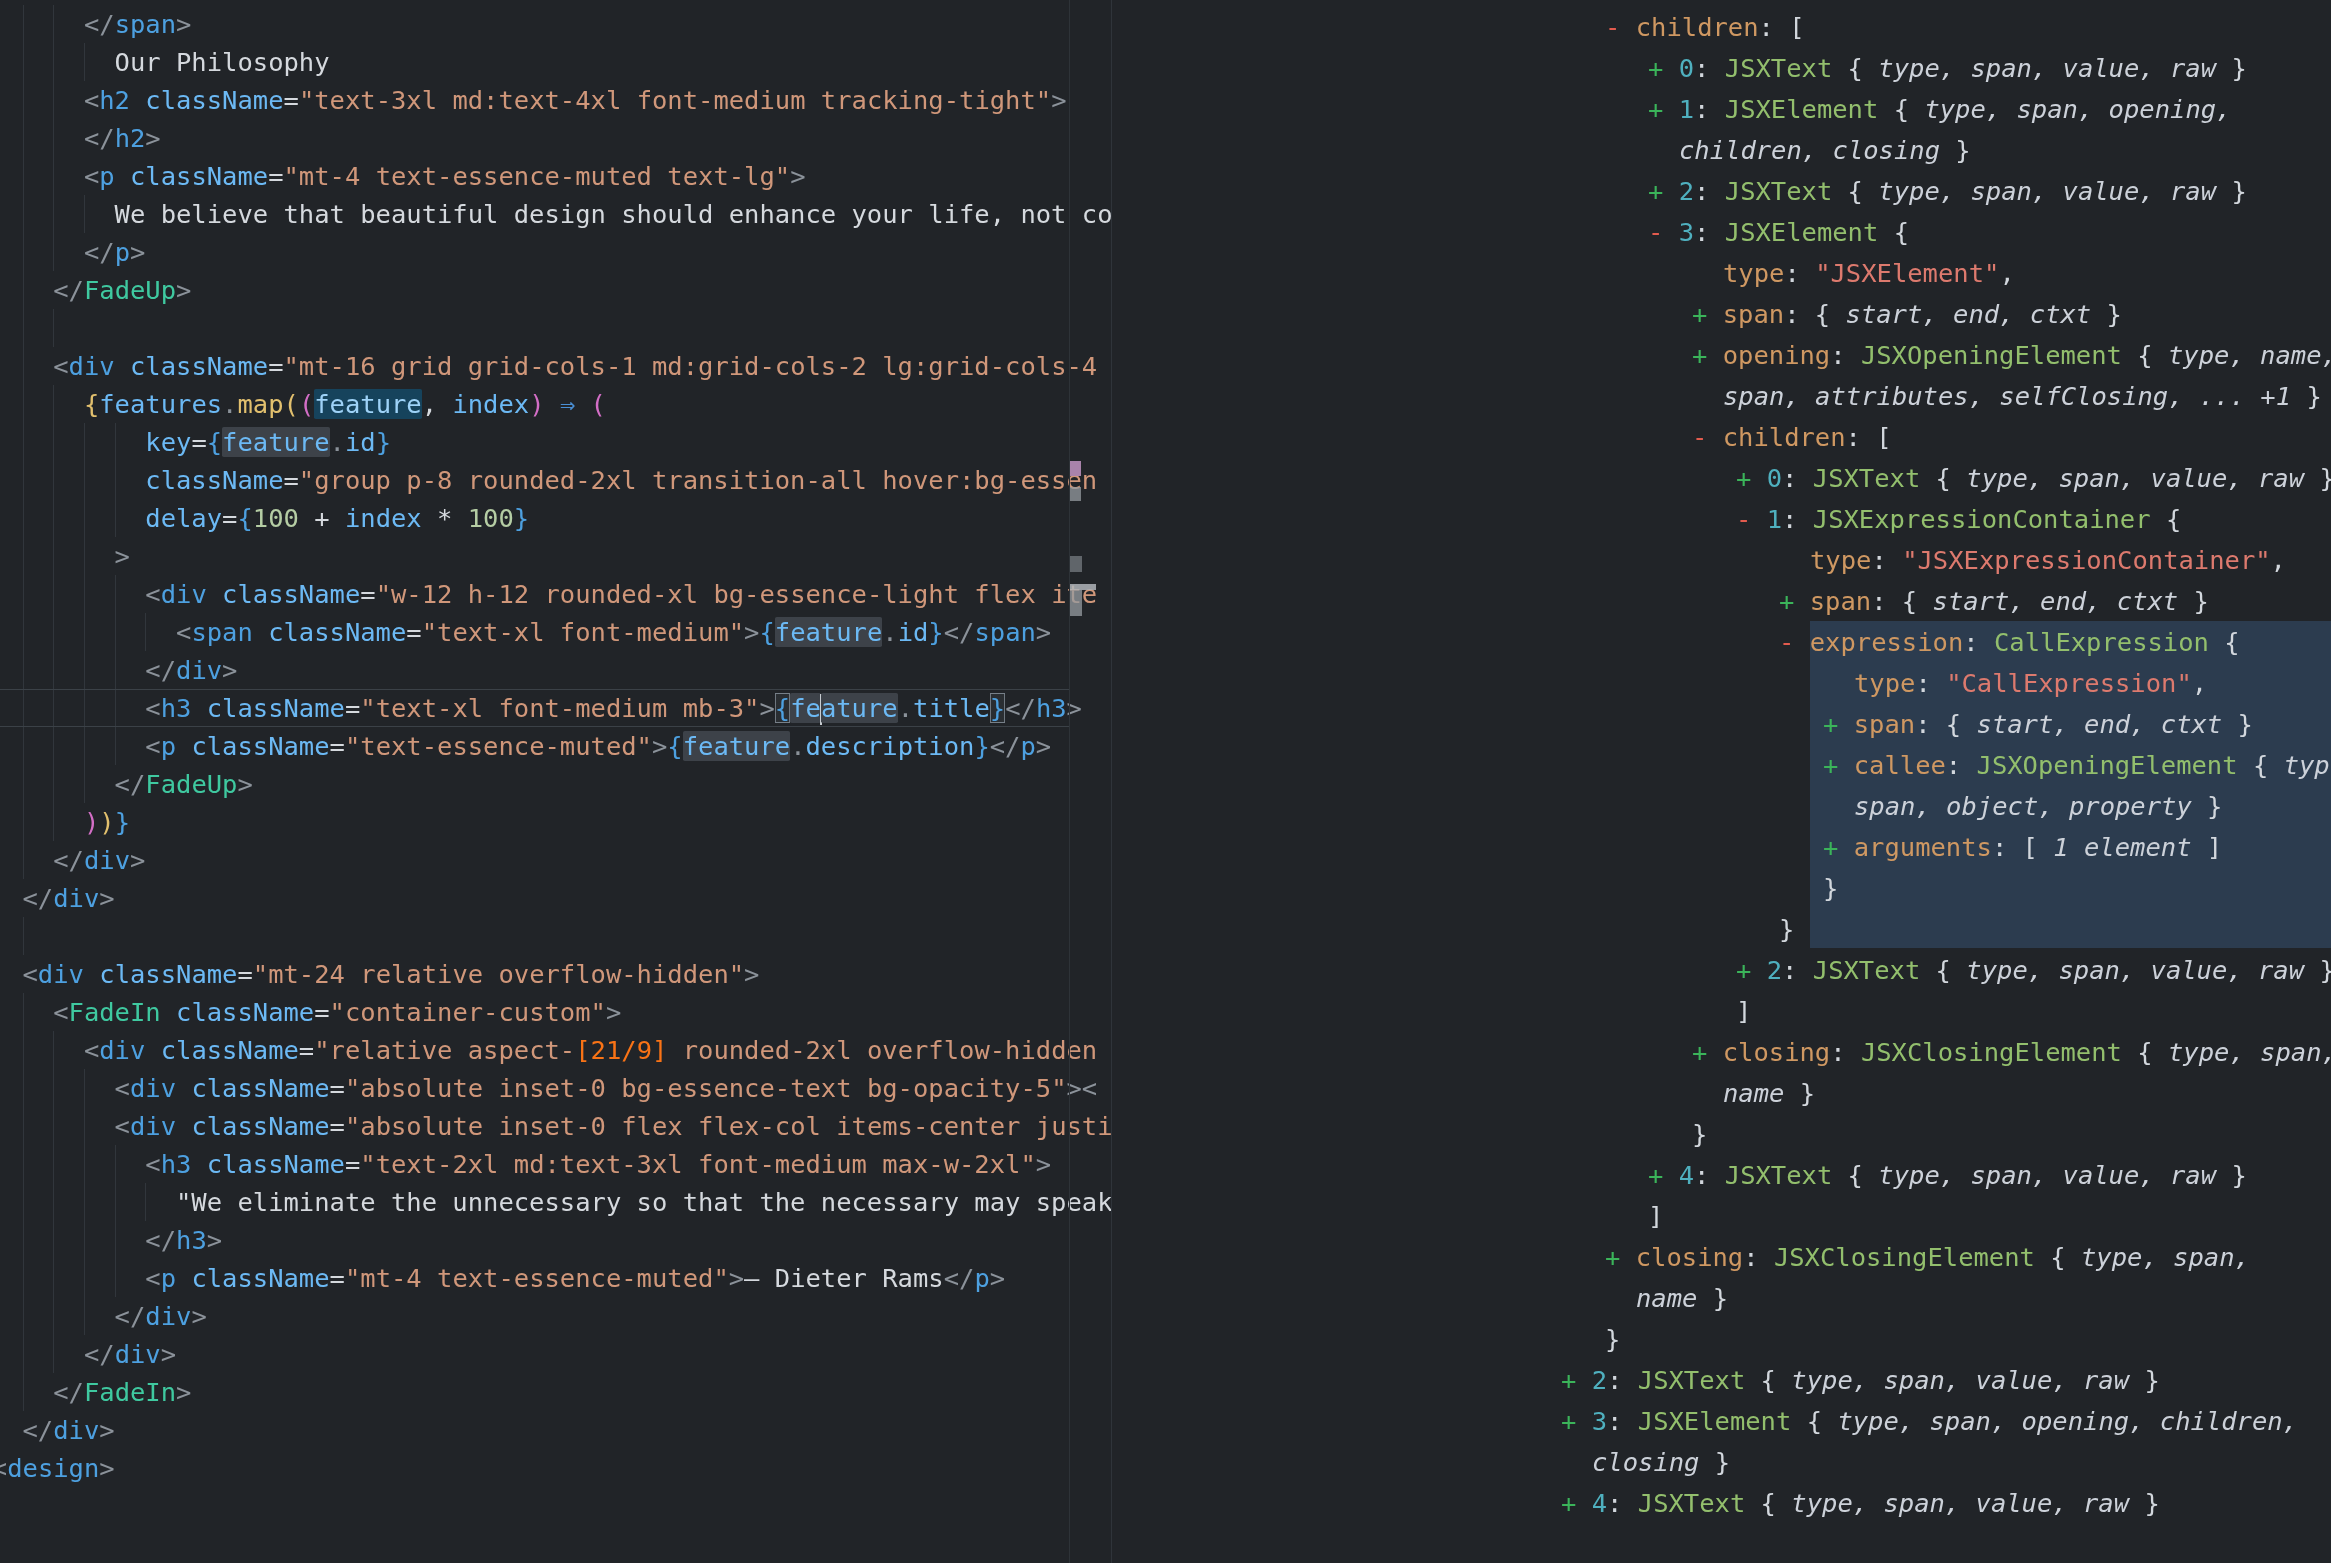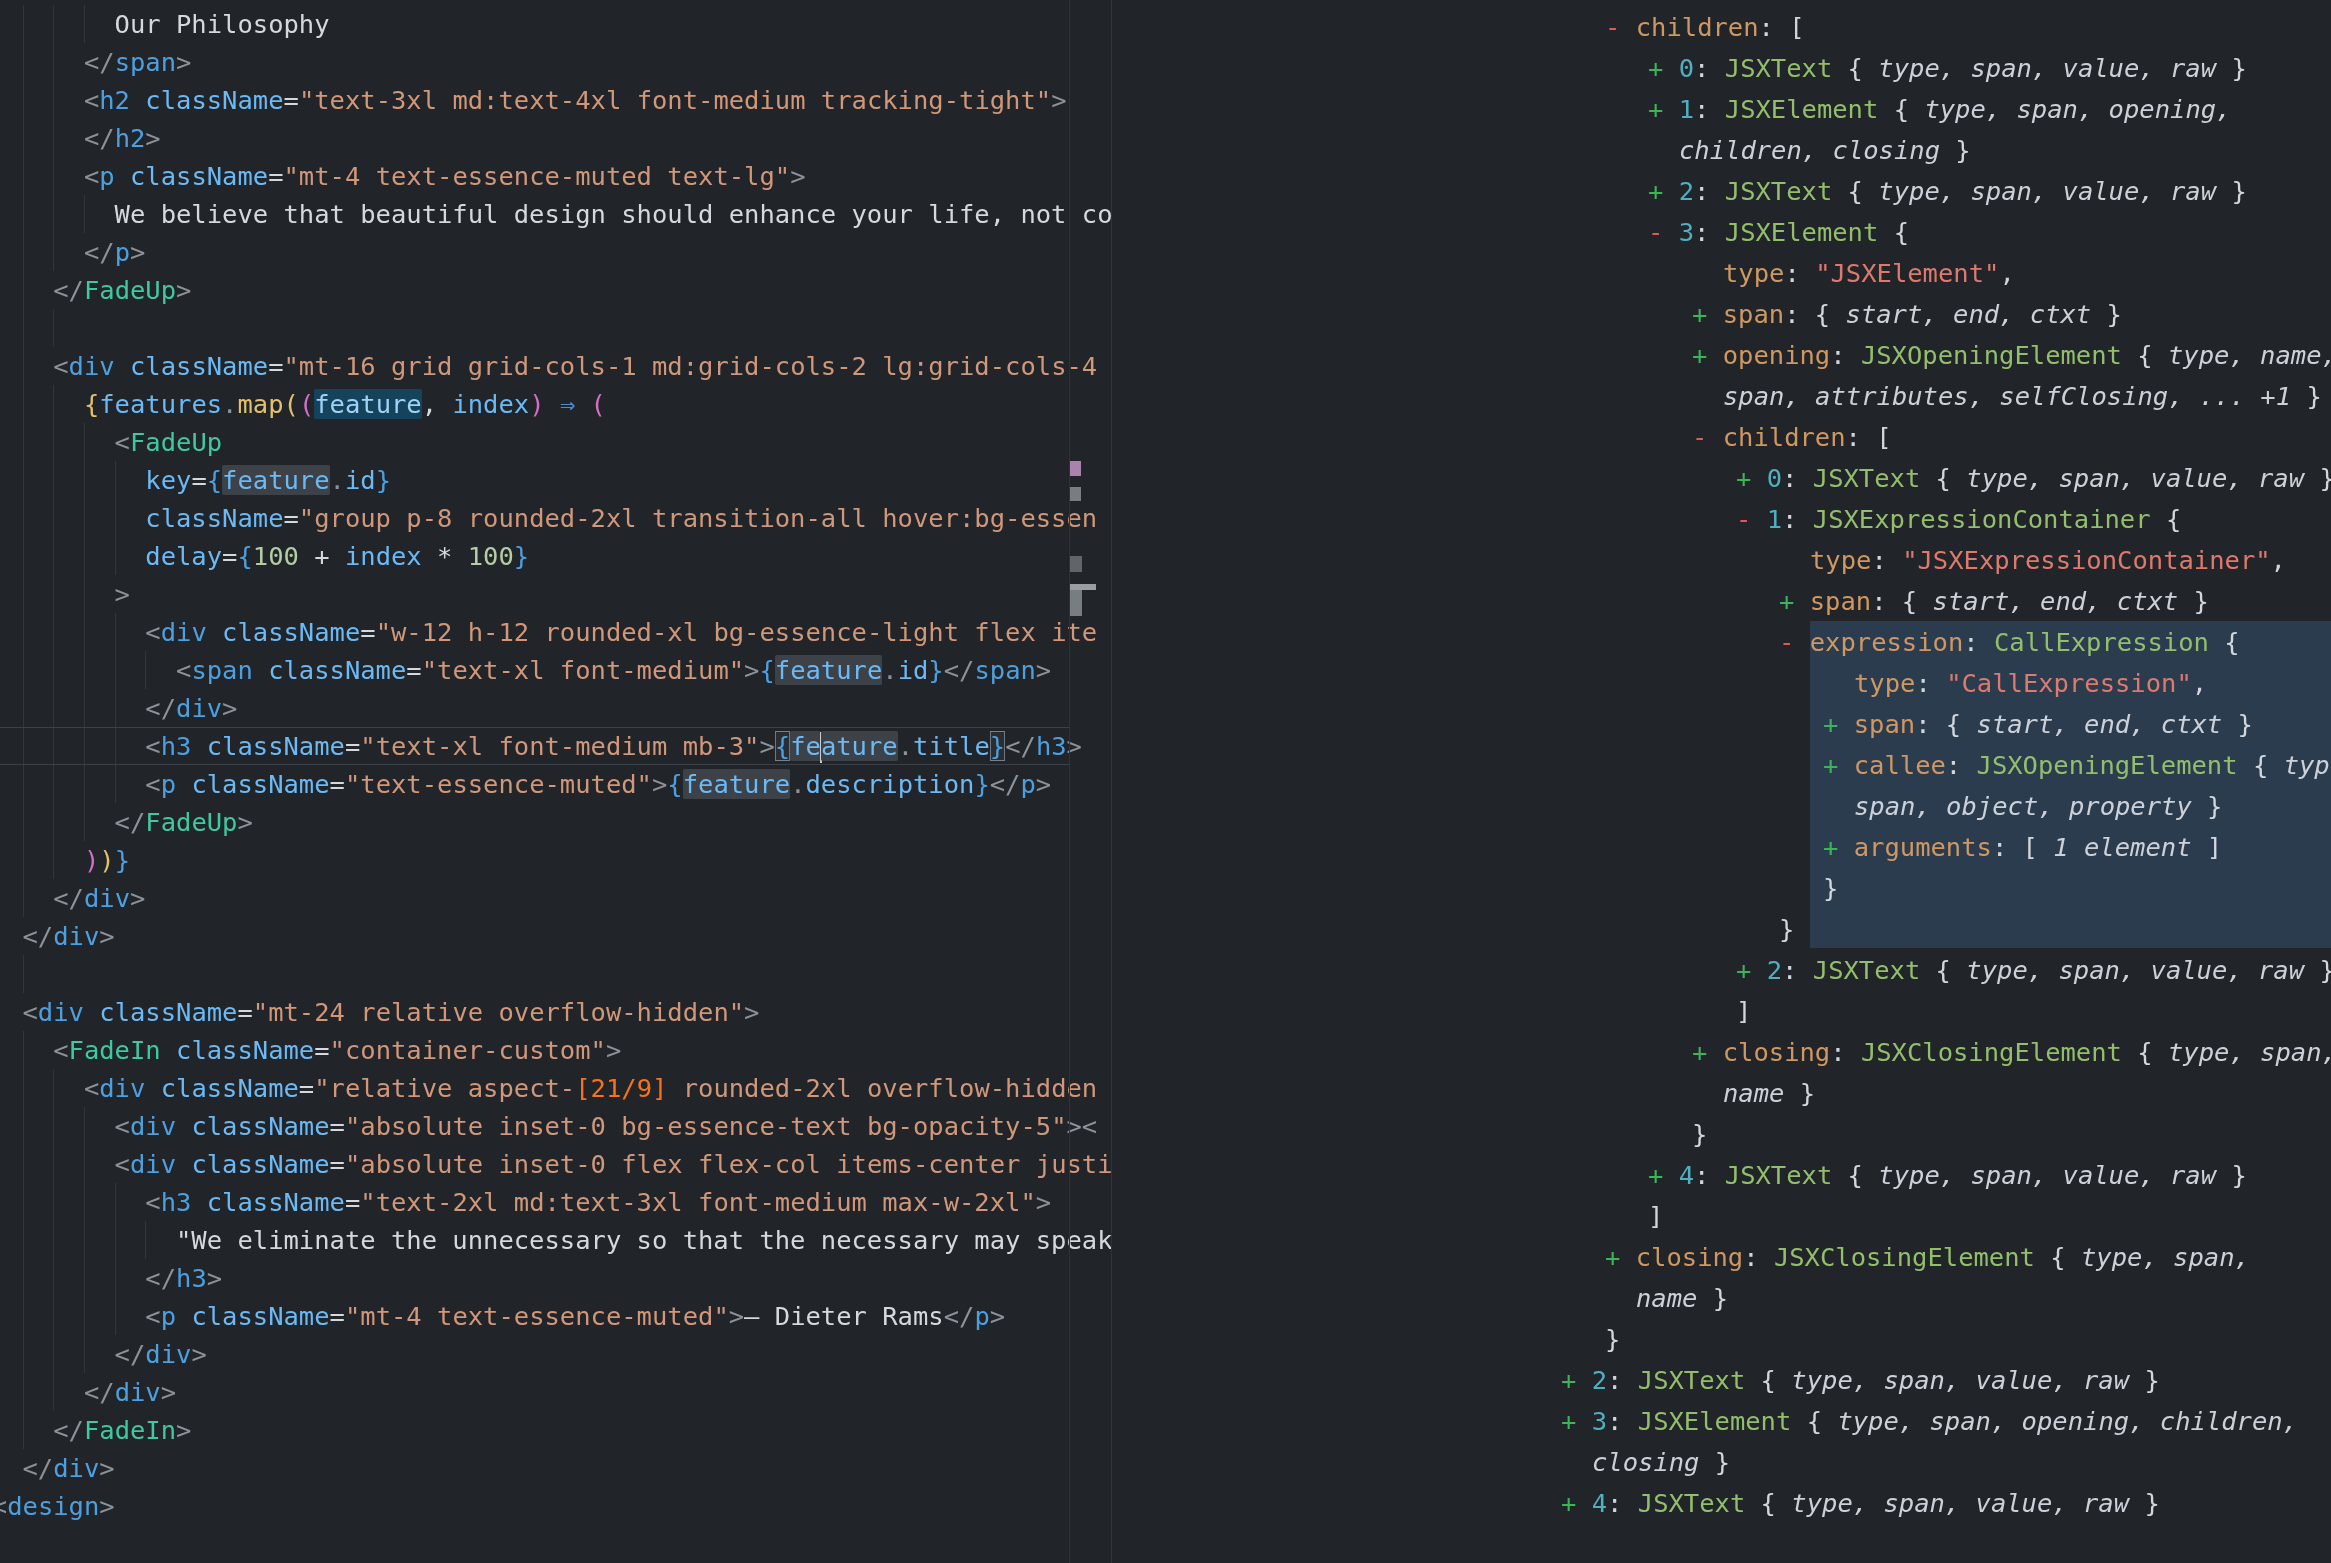--- a/index.html
+++ b/index.html
@@ -51,32 +51,31 @@
   .a-nu{color:#e5645a}
   .a-pc{color:#d2d7dd}
   .a-pv{color:#ccd1d9;font-style:italic;}
   .ast-hl{position:absolute;left:699px;top:621px;right:0;height:327px;
           background:#2c3c4f;z-index:0;}
 </style>
 </head>
 <body>
 
 <div class="pane" id="code-pane">
+    <div class="cl" style="--i: 6;"><span class="guide" style="left: calc(2ch - 8.2px);"></span><span class="guide" style="left: calc(4ch - 8.2px);"></span><span class="s-pn">&lt;/</span><span class="s-tg">span</span><span class="s-pn">&gt;</span></div>
     <div class="cl" style="--i: 8;"><span class="guide" style="left: calc(2ch - 8.2px);"></span><span class="guide" style="left: calc(4ch - 8.2px);"></span><span class="guide" style="left: calc(6ch - 8.2px);"></span><span class="s-tx">Our Philosophy</span></div>
-    <div class="cl" style="--i: 6;"><span class="guide" style="left: calc(2ch - 8.2px);"></span><span class="guide" style="left: calc(4ch - 8.2px);"></span><span class="s-pn">&lt;/</span><span class="s-tg">span</span><span class="s-pn">&gt;</span></div>
     <div class="cl" style="--i: 6;"><span class="guide" style="left: calc(2ch - 8.2px);"></span><span class="guide" style="left: calc(4ch - 8.2px);"></span><span class="s-pn">&lt;</span><span class="s-tg">h2</span><span class="s-tx"> </span><span class="s-at">className</span><span class="s-eq">=</span><span class="s-str">"text-3xl md:text-4xl font-medium tracking-tight"</span><span class="s-pn">&gt;</span></div>
     <div class="cl" style="--i: 6;"><span class="guide" style="left: calc(2ch - 8.2px);"></span><span class="guide" style="left: calc(4ch - 8.2px);"></span><span class="s-pn">&lt;/</span><span class="s-tg">h2</span><span class="s-pn">&gt;</span></div>
     <div class="cl" style="--i: 6;"><span class="guide" style="left: calc(2ch - 8.2px);"></span><span class="guide" style="left: calc(4ch - 8.2px);"></span><span class="s-pn">&lt;</span><span class="s-tg">p</span><span class="s-tx"> </span><span class="s-at">className</span><span class="s-eq">=</span><span class="s-str">"mt-4 text-essence-muted text-lg"</span><span class="s-pn">&gt;</span></div>
     <div class="cl" style="--i: 8;"><span class="guide" style="left: calc(2ch - 8.2px);"></span><span class="guide" style="left: calc(4ch - 8.2px);"></span><span class="guide" style="left: calc(6ch - 8.2px);"></span><span class="s-tx">We believe that beautiful design should enhance your life, not co</span></div>
     <div class="cl" style="--i: 6;"><span class="guide" style="left: calc(2ch - 8.2px);"></span><span class="guide" style="left: calc(4ch - 8.2px);"></span><span class="s-pn">&lt;/</span><span class="s-tg">p</span><span class="s-pn">&gt;</span></div>
     <div class="cl" style="--i: 4;"><span class="guide" style="left: calc(2ch - 8.2px);"></span><span class="s-pn">&lt;/</span><span class="s-cp">FadeUp</span><span class="s-pn">&gt;</span></div>
     <div class="cl" style="--i: 6;"><span class="guide" style="left: calc(2ch - 8.2px);"></span><span class="guide" style="left: calc(4ch - 8.2px);"></span></div>
     <div class="cl" style="--i: 4;"><span class="guide" style="left: calc(2ch - 8.2px);"></span><span class="s-pn">&lt;</span><span class="s-tg">div</span><span class="s-tx"> </span><span class="s-at">className</span><span class="s-eq">=</span><span class="s-str">"mt-16 grid grid-cols-1 md:grid-cols-2 lg:grid-cols-4</span></div>
     <div class="cl" style="--i: 6;"><span class="guide" style="left: calc(2ch - 8.2px);"></span><span class="guide" style="left: calc(4ch - 8.2px);"></span><span class="s-gb">{</span><span class="s-id">features</span><span class="s-pn">.</span><span class="s-fn">map</span><span class="s-gb">(</span><span class="s-pk">(</span><span class="s-idS">feature</span><span class="s-eq">,</span><span class="s-id"> index</span><span class="s-pk">)</span><span class="s-ar"> ⇒ </span><span class="s-pk">(</span></div>
-    <div class="cl" style="--i: 8;"><span class="guide" style="left: calc(2ch - 8.2px);"></span><span class="guide" style="left: calc(4ch - 8.2px);"></span><span class="guide" style="left: calc(6ch - 8.2px);"></span><span class="s-pn">&lt;</span><span class="s-cp">FadeUp</span></div>
     <div class="cl" style="--i: 10;"><span class="guide" style="left: calc(2ch - 8.2px);"></span><span class="guide" style="left: calc(4ch - 8.2px);"></span><span class="guide" style="left: calc(6ch - 8.2px);"></span><span class="guide" style="left: calc(8ch - 8.2px);"></span><span class="s-at">key</span><span class="s-eq">=</span><span class="s-bb">{</span><span class="s-idH">feature</span><span class="s-pn">.</span><span class="s-id">id</span><span class="s-bb">}</span></div>
     <div class="cl" style="--i: 10;"><span class="guide" style="left: calc(2ch - 8.2px);"></span><span class="guide" style="left: calc(4ch - 8.2px);"></span><span class="guide" style="left: calc(6ch - 8.2px);"></span><span class="guide" style="left: calc(8ch - 8.2px);"></span><span class="s-at">className</span><span class="s-eq">=</span><span class="s-str">"group p-8 rounded-2xl transition-all hover:bg-essen</span></div>
     <div class="cl" style="--i: 10;"><span class="guide" style="left: calc(2ch - 8.2px);"></span><span class="guide" style="left: calc(4ch - 8.2px);"></span><span class="guide" style="left: calc(6ch - 8.2px);"></span><span class="guide" style="left: calc(8ch - 8.2px);"></span><span class="s-at">delay</span><span class="s-eq">=</span><span class="s-bb">{</span><span class="s-nm">100</span><span class="s-eq"> + </span><span class="s-id">index</span><span class="s-eq"> * </span><span class="s-nm">100</span><span class="s-bb">}</span></div>
     <div class="cl" style="--i: 8;"><span class="guide" style="left: calc(2ch - 8.2px);"></span><span class="guide" style="left: calc(4ch - 8.2px);"></span><span class="guide" style="left: calc(6ch - 8.2px);"></span><span class="s-pn">&gt;</span></div>
     <div class="cl" style="--i: 10;"><span class="guide" style="left: calc(2ch - 8.2px);"></span><span class="guide" style="left: calc(4ch - 8.2px);"></span><span class="guide" style="left: calc(6ch - 8.2px);"></span><span class="guide" style="left: calc(8ch - 8.2px);"></span><span class="s-pn">&lt;</span><span class="s-tg">div</span><span class="s-tx"> </span><span class="s-at">className</span><span class="s-eq">=</span><span class="s-str">"w-12 h-12 rounded-xl bg-essence-light flex ite</span></div>
     <div class="cl" style="--i: 12;"><span class="guide" style="left: calc(2ch - 8.2px);"></span><span class="guide" style="left: calc(4ch - 8.2px);"></span><span class="guide" style="left: calc(6ch - 8.2px);"></span><span class="guide" style="left: calc(8ch - 8.2px);"></span><span class="guide" style="left: calc(10ch - 8.2px);"></span><span class="s-pn">&lt;</span><span class="s-tg">span</span><span class="s-tx"> </span><span class="s-at">className</span><span class="s-eq">=</span><span class="s-str">"text-xl font-medium"</span><span class="s-pn">&gt;</span><span class="s-bb">{</span><span class="s-idH">feature</span><span class="s-pn">.</span><span class="s-id">id</span><span class="s-bb">}</span><span class="s-pn">&lt;/</span><span class="s-tg">span</span><span class="s-pn">&gt;</span></div>
     <div class="cl" style="--i: 10;"><span class="guide" style="left: calc(2ch - 8.2px);"></span><span class="guide" style="left: calc(4ch - 8.2px);"></span><span class="guide" style="left: calc(6ch - 8.2px);"></span><span class="guide" style="left: calc(8ch - 8.2px);"></span><span class="s-pn">&lt;/</span><span class="s-tg">div</span><span class="s-pn">&gt;</span></div>
     <div class="cl current" style="--i: 10;"><span class="guide" style="left: calc(2ch - 8.2px);"></span><span class="guide" style="left: calc(4ch - 8.2px);"></span><span class="guide" style="left: calc(6ch - 8.2px);"></span><span class="guide" style="left: calc(8ch - 8.2px);"></span><span class="s-pn">&lt;</span><span class="s-tg">h3</span><span class="s-tx"> </span><span class="s-at">className</span><span class="s-eq">=</span><span class="s-str">"text-xl font-medium mb-3"</span><span class="s-pn">&gt;</span><span class="s-bm">{</span><span class="s-idH">fe</span><span class="cursor"></span><span class="s-idH">ature</span><span class="s-pn">.</span><span class="s-id">title</span><span class="s-bm">}</span><span class="s-pn">&lt;/</span><span class="s-tg">h3</span><span class="s-pn">&gt;</span></div>
     <div class="cl" style="--i: 10;"><span class="guide" style="left: calc(2ch - 8.2px);"></span><span class="guide" style="left: calc(4ch - 8.2px);"></span><span class="guide" style="left: calc(6ch - 8.2px);"></span><span class="guide" style="left: calc(8ch - 8.2px);"></span><span class="s-pn">&lt;</span><span class="s-tg">p</span><span class="s-tx"> </span><span class="s-at">className</span><span class="s-eq">=</span><span class="s-str">"text-essence-muted"</span><span class="s-pn">&gt;</span><span class="s-bb">{</span><span class="s-idH">feature</span><span class="s-pn">.</span><span class="s-id">description</span><span class="s-bb">}</span><span class="s-pn">&lt;/</span><span class="s-tg">p</span><span class="s-pn">&gt;</span></div>
     <div class="cl" style="--i: 8;"><span class="guide" style="left: calc(2ch - 8.2px);"></span><span class="guide" style="left: calc(4ch - 8.2px);"></span><span class="guide" style="left: calc(6ch - 8.2px);"></span><span class="s-pn">&lt;/</span><span class="s-cp">FadeUp</span><span class="s-pn">&gt;</span></div>

